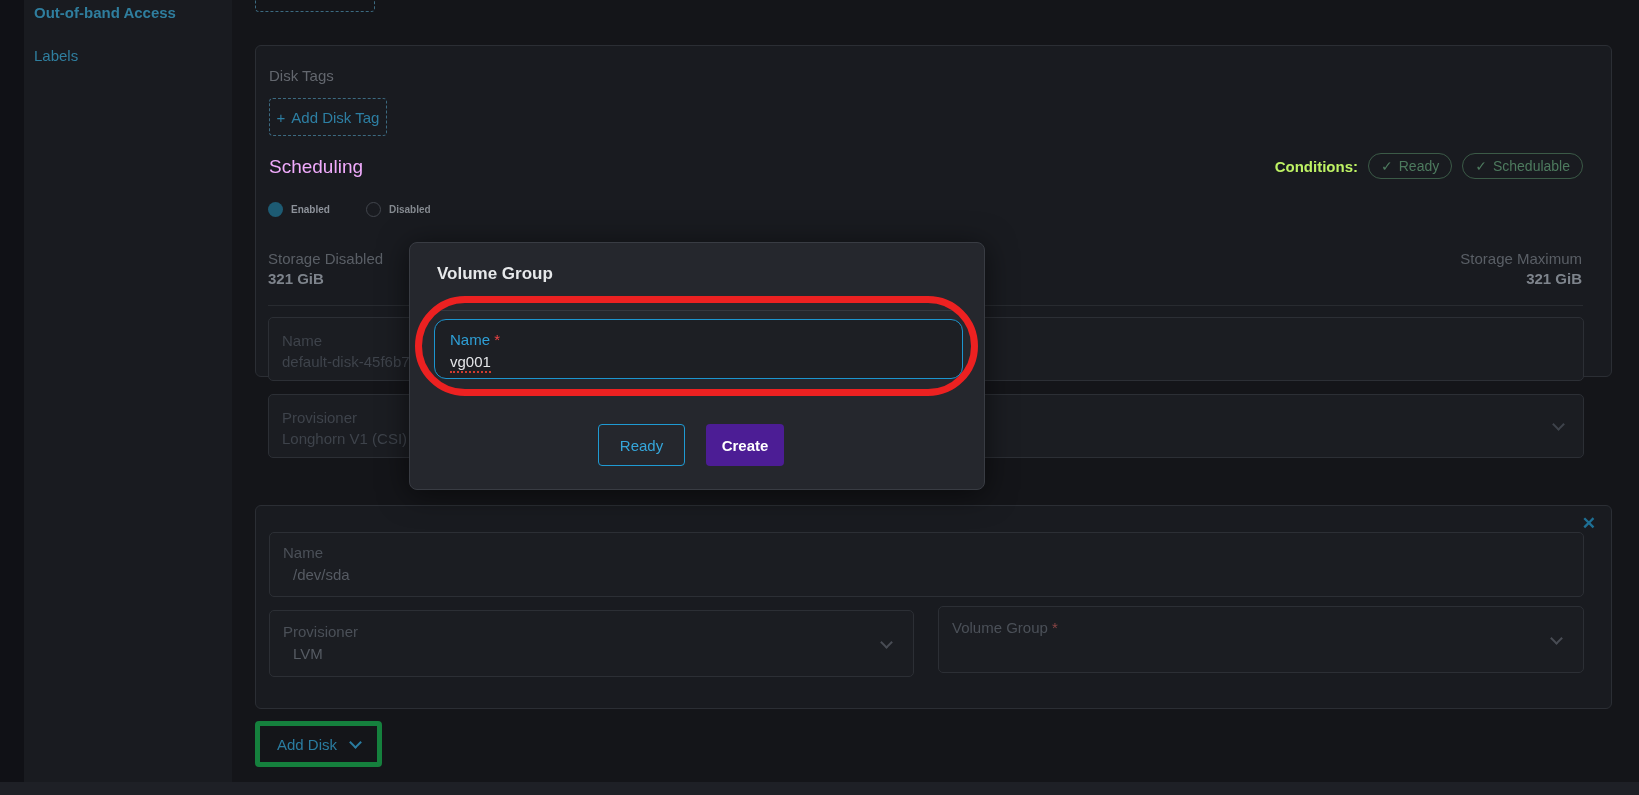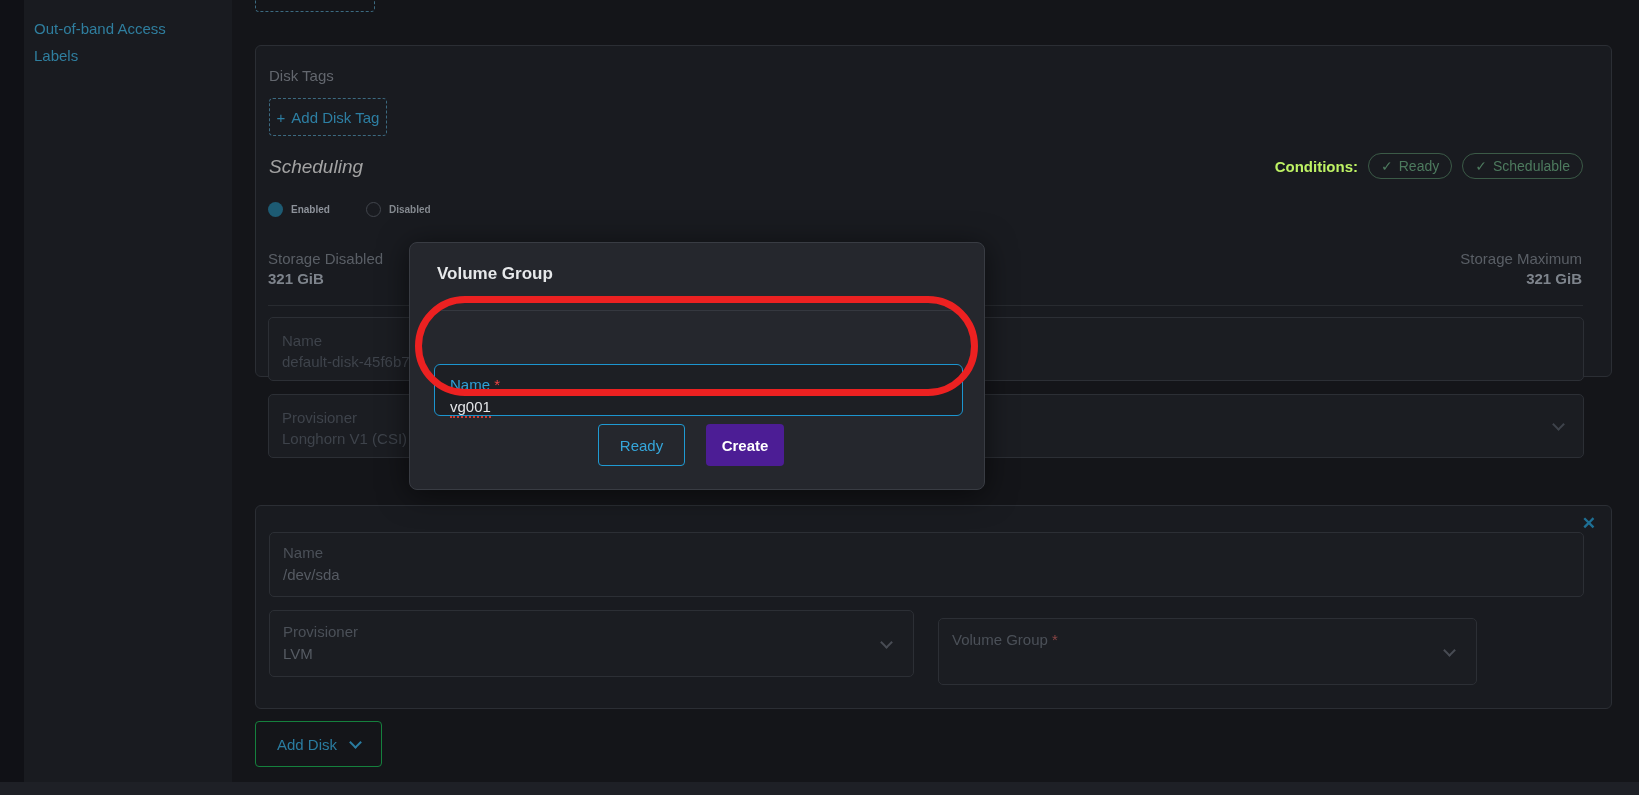--- a/index.html
+++ b/index.html
@@ -18,21 +18,21 @@
   .panel { background:#191b20; border:1px solid #2b2e34; border-radius:6px; }
   #panel1 { left:255px; top:45px;  width:1357px; height:332px; }
   #panel2 { left:255px; top:505px; width:1357px; height:204px; }
 
   .dashed-btn { border:1px dashed #3c6a80; border-radius:4px; color:#2d7fa3;
                 background:transparent; display:flex; align-items:center; justify-content:center;
                 font-size:15px; gap:6px; cursor:pointer; }
   #top-cut-btn { left:255px; top:-30px; width:120px; height:42px; }
 
   .sec-label { font-size:15px; color:#63676e; }
-  #scheduling-h { font-size:19px; color:#a3a3a3; font-weight:400;font-style:italic; }
+  #scheduling-h { font-size:19px; color:#f0abfc; font-weight:400; }
 
   .radio-row { display:flex; align-items:center; gap:8px; cursor:pointer; }
   .radio-dot { width:15px; height:15px; border-radius:50%; }
   .radio-on  { background:#1d5b73; }
   .radio-off { border:1px solid #41454c; }
   .radio-lbl { font-size:10px; font-weight:600; color:#8d929a; }
 
   #conditions { display:flex; align-items:center; gap:10px; }
   #conditions .c-lbl { font-size:15px; font-weight:700; color:#bef264; }
   .badge { display:flex; align-items:center; gap:6px; border:1px solid #3b5a47; color:#4d7a5e;
@@ -40,39 +40,39 @@
 
   .stor-lbl { font-size:15px; color:#5a5f66; }
   .stor-val { font-size:15px; font-weight:700; color:#7e848c; margin-top:3px; }
   .hr { border-top:1px solid #282b30; }
 
   .field { background:#1b1d22; border:1px solid #2c2f35; border-radius:5px; position:absolute; cursor:pointer; }
   .f-lbl { position:absolute; left:13px; font-size:15px; }
   .f-val { position:absolute; left:13px; font-size:15px; }
   .dim1 .f-lbl, .dim1 .f-val { color:#3e434b; }
   .dim2 .f-lbl { color:#4b5058; }
-  .dim2 .f-val { color:#565b63; }
+  .dim2 .f-val { color:#565b63;margin-left:10px; }
   .chev { display:inline-block; width:9px; height:9px; border-right:2px solid #484c54;
           border-bottom:2px solid #484c54; transform:rotate(45deg); position:absolute; }
   .req-dim { color:#8a4545; }
 
   #x-close { position:absolute; font-size:17px; font-weight:700; color:#1e6f94; cursor:pointer; line-height:1; }
 
-  #add-disk { left:255px; top:721px; width:127px; height:46px; border:1px solid #15803d;
+  #add-disk { left:255px; top:721px; width:127px; height:46px; border:5px solid #15803d;
               border-radius:4px; color:#2a7ca0; font-size:15px; display:flex; align-items:center;
               justify-content:center; gap:14px; background:transparent; cursor:pointer; }
   #add-disk .chev { position:static; border-color:#2a7ca0; margin-top:-4px; }
 
   
   #modal { left:409px; top:242px; width:576px; height:248px; background:#25272d;
            border:1px solid #393c43; border-radius:8px; box-shadow:0 4px 30px rgba(0,0,0,.55); }
   #modal-title { position:absolute; left:27px; top:21px; font-size:17px; font-weight:600; color:#e6e8ea; }
   #modal-hr { position:absolute; left:24px; right:24px; top:67px; border-top:1px solid #35383f; }
-  #vg-input { position:absolute; left:24px; top:76px; width:529px; height:52px;
-              background:#1d1f24; border:1px solid #1c95cf; border-radius:6px; cursor:text;margin-top:45px; }
+  #vg-input { position:absolute; left:24px; top:76px; width:529px; height:60px;
+              background:#1d1f24; border:1px solid #1c95cf; border-radius:12px; cursor:text; }
   #vg-input .in-lbl { position:absolute; left:15px; top:11px; font-size:15px; color:#2e9fd6; }
   #vg-input .in-req { color:#ef4444; }
   #vg-input .in-val { position:absolute; left:15px; top:33px; font-size:15px; color:#e4e6e9; }
   #vg-input .in-val span { border-bottom:2px dotted #cf3a30; padding-bottom:1px; }
   .m-btn { position:absolute; top:181px; height:42px; border-radius:4px; font-size:15px;
            display:flex; align-items:center; justify-content:center; cursor:pointer;
            font-family:"Liberation Sans", sans-serif; }
   #btn-close { left:188px; width:87px; background:transparent; border:1px solid #1f9ad3; color:#35a6da; }
   #btn-create { left:296px; width:78px; background:#4c1d95; border:none; color:#ffffff; font-weight:700; }
 
@@ -81,21 +81,21 @@
               border-radius:50px; pointer-events:none; z-index:20; }
 </style>
 </head>
 <body>
 
 <div id="stage">
 
   <div id="left-rail" class="abs"></div>
 
   <div id="sidebar" class="abs">
-    <div class="side-item" style="top:20px;">Out-of-band Access</div>
+    <div class="side-item" style="top:4px;font-weight:bold;">Out-of-band Access</div>
     <div class="side-item" style="top:47px;">Labels</div>
   </div>
 
   <div id="top-cut-btn" class="abs dashed-btn"></div>
 
   <div id="panel1" class="abs panel">
 
     <div class="abs sec-label" style="left:13px; top:21px;">Disk Tags</div>
 
     <div class="abs dashed-btn" style="left:13px; top:52px; width:118px; height:38px;">
@@ -157,21 +157,21 @@
       <div class="f-lbl" style="top:11px;">Name</div>
       <div class="f-val" style="top:33px;">/dev/sda</div>
     </div>
 
     <div class="field dim2" style="left:13px; top:104px; width:645px; height:67px;">
       <div class="f-lbl" style="top:12px;">Provisioner</div>
       <div class="f-val" style="top:34px;">LVM</div>
       <span class="chev" style="right:22px; top:27px;"></span>
     </div>
 
-    <div class="field dim2" style="left:682px; top:112px; width:539px; height:67px;">
+    <div class="field dim2" style="left:682px; top:100px; width:646px; height:67px;">
       <div class="f-lbl" style="top:12px;">
         <span>Volume Group</span>
         <span class="req-dim">*</span>
       </div>
       <span class="chev" style="right:22px; top:27px;"></span>
     </div>
   </div>
 
   <div id="add-disk" class="abs">
     <span>Add Disk</span>

